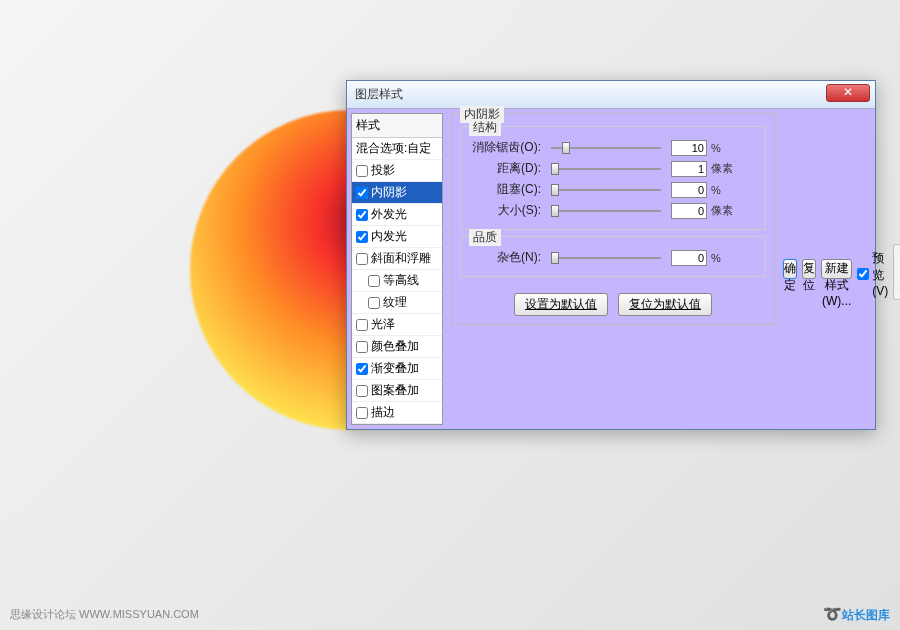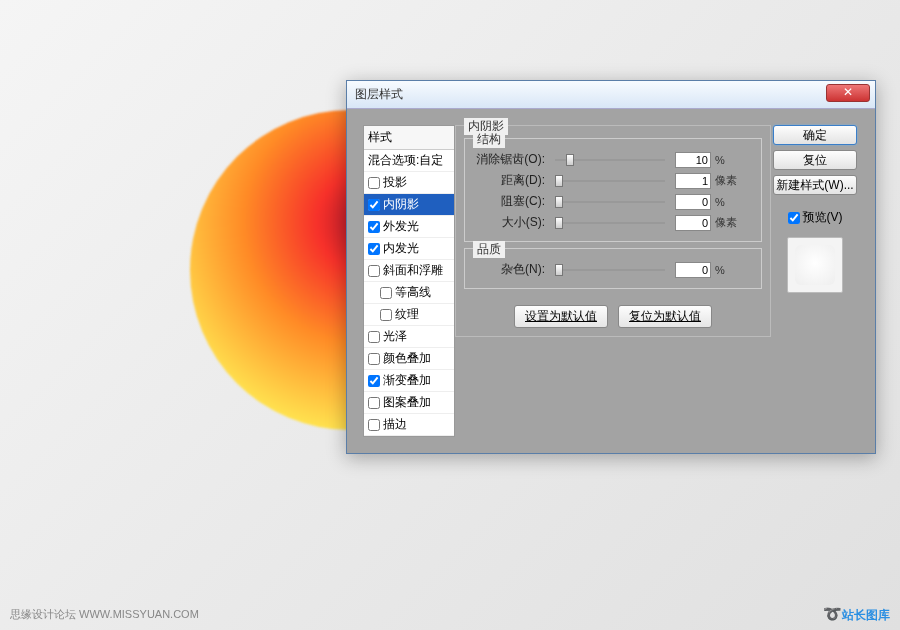--- a/index.html
+++ b/index.html
@@ -6,21 +6,21 @@
 body { width: 900px; height: 630px; background: linear-gradient(135deg, #f5f5f5 0%, #eaeaea 50%, #e0e0e0 100%); position: relative; overflow: hidden; }
 .bg-circle { position: absolute; left: 190px; top: 110px; width: 320px; height: 320px; border-radius: 50%; background: radial-gradient(circle at 55% 35%, #b0182c 0%, #f7312a 18%, #ff8b26 45%, #ffe450 78%, rgba(255,255,255,0) 98%); filter: blur(1px); }
 .footer-left { position: absolute; bottom: 8px; left: 10px; color: #888; font-size: 11px; margin-top: 28px; }
 .footer-right { position: absolute; bottom: 6px; right: 10px; color: #2b8fe2; font-weight: bold; font-size: 13px; }
 .footer-right .swoosh { color: #3bb5ff; font-size: 15px; }
 
 .dialog { position: absolute; left: 346px; top: 80px; width: 530px; border: 1px solid #5a7ea8; background: #f0f0f0; box-shadow: 0 4px 18px rgba(0,0,0,0.3); }
 .titlebar { height: 28px; background: linear-gradient(#f7fbff, #d8e6f6); border-bottom: 1px solid #aac; display: flex; align-items: center; padding-left: 8px; position: relative; }
 .titlebar-text { color: #333; font-size: 12px; }
 .close-btn { position: absolute; right: 5px; top: 3px; width: 44px; height: 18px; background: linear-gradient(#e77, #c33); border: 1px solid #933; border-radius: 3px; color: #fff; text-align: center; line-height: 14px; font-size: 11px; cursor: pointer; }
-.dialog-body { display: flex; padding: 16px; background: #a3a3a3; }
+.dialog-body { display: flex; padding: 4px; gap: 8px; background: #c4b5fd; }
 
 .style-list { width: 92px; border: 1px solid #999; background: #fff; }
 .style-head { padding: 3px 4px; border-bottom: 1px solid #ccc; background: #f7f7f7; }
 .style-row { padding: 2px 4px; border-bottom: 1px solid #eee; display: flex; align-items: center; gap: 3px; cursor: pointer; }
 .style-row.selected { background: #1f5fbf; color: #fff; }
 .style-row input[type=checkbox] { width: 12px; height: 12px; }
 .indent { padding-left: 16px; }
 
 .center-panel { flex: 1; }
 .fieldset { border: 1px solid #bbb; padding: 6px 8px 8px; margin-bottom: 8px; position: relative; }
@@ -37,21 +37,21 @@
 .unit { font-size: 11px; color: #333; min-width: 24px; }
 .angle-dial { width: 28px; height: 28px; border: 1px solid #888; border-radius: 50%; background: #fff; position: relative; }
 .angle-dial::after { content: ""; position: absolute; width: 12px; height: 1px; background: #000; top: 13px; left: 2px; transform-origin: right center; transform: rotate(-6deg); }
 .angle-dial::before { content: ""; position: absolute; width: 3px; height: 3px; background: #000; border-radius: 50%; top: 12px; left: 12px; }
 .chk { width: 12px; height: 12px; }
 .contour-swatch { width: 38px; height: 24px; border: 1px solid #888; background: linear-gradient(135deg, #555 0%, #555 48%, #ddd 48%, #ddd 100%); position: relative; }
 .contour-swatch::after { content: "▾"; position: absolute; right: -12px; top: 5px; font-size: 9px; }
 .btn-row { display: flex; gap: 10px; justify-content: center; margin-top: 16px; text-decoration: underline; }
 .ps-btn { background: linear-gradient(#fdfdfd,#e5e5e5); border: 1px solid #888; border-radius: 3px; padding: 2px 10px; cursor: pointer; font-size: 12px; }
 
-.right-panel { width: 88px; display: flex; flex-direction: column; gap: 5px; align-items: center; }
+.right-panel { width: 88px; display: flex; flex-direction: row; gap: 5px; align-items: center; }
 .win-btn { width: 84px; height: 20px; background: linear-gradient(#fdfdfd,#e3e3e3); border: 1px solid #888; border-radius: 3px; cursor: pointer; font-size: 12px; }
 .win-btn.primary { border: 1px solid #3a7ec9; box-shadow: 0 0 2px #6bb1f0; }
 .preview-chk { display: flex; align-items: center; gap: 3px; margin-top: 9px; }
 .preview-box { width: 56px; height: 56px; border: 1px solid #bbb; background: #f4f4f4; margin-top: 6px; border-radius: 2px; display:flex; align-items:center; justify-content:center;}
 .preview-inner { width: 40px; height: 40px; background: radial-gradient(circle at 50% 45%, #fff, #eee); border-radius: 6px;}
 </style>
 </head>
 <body>
 
 <div class="bg-circle"></div>

